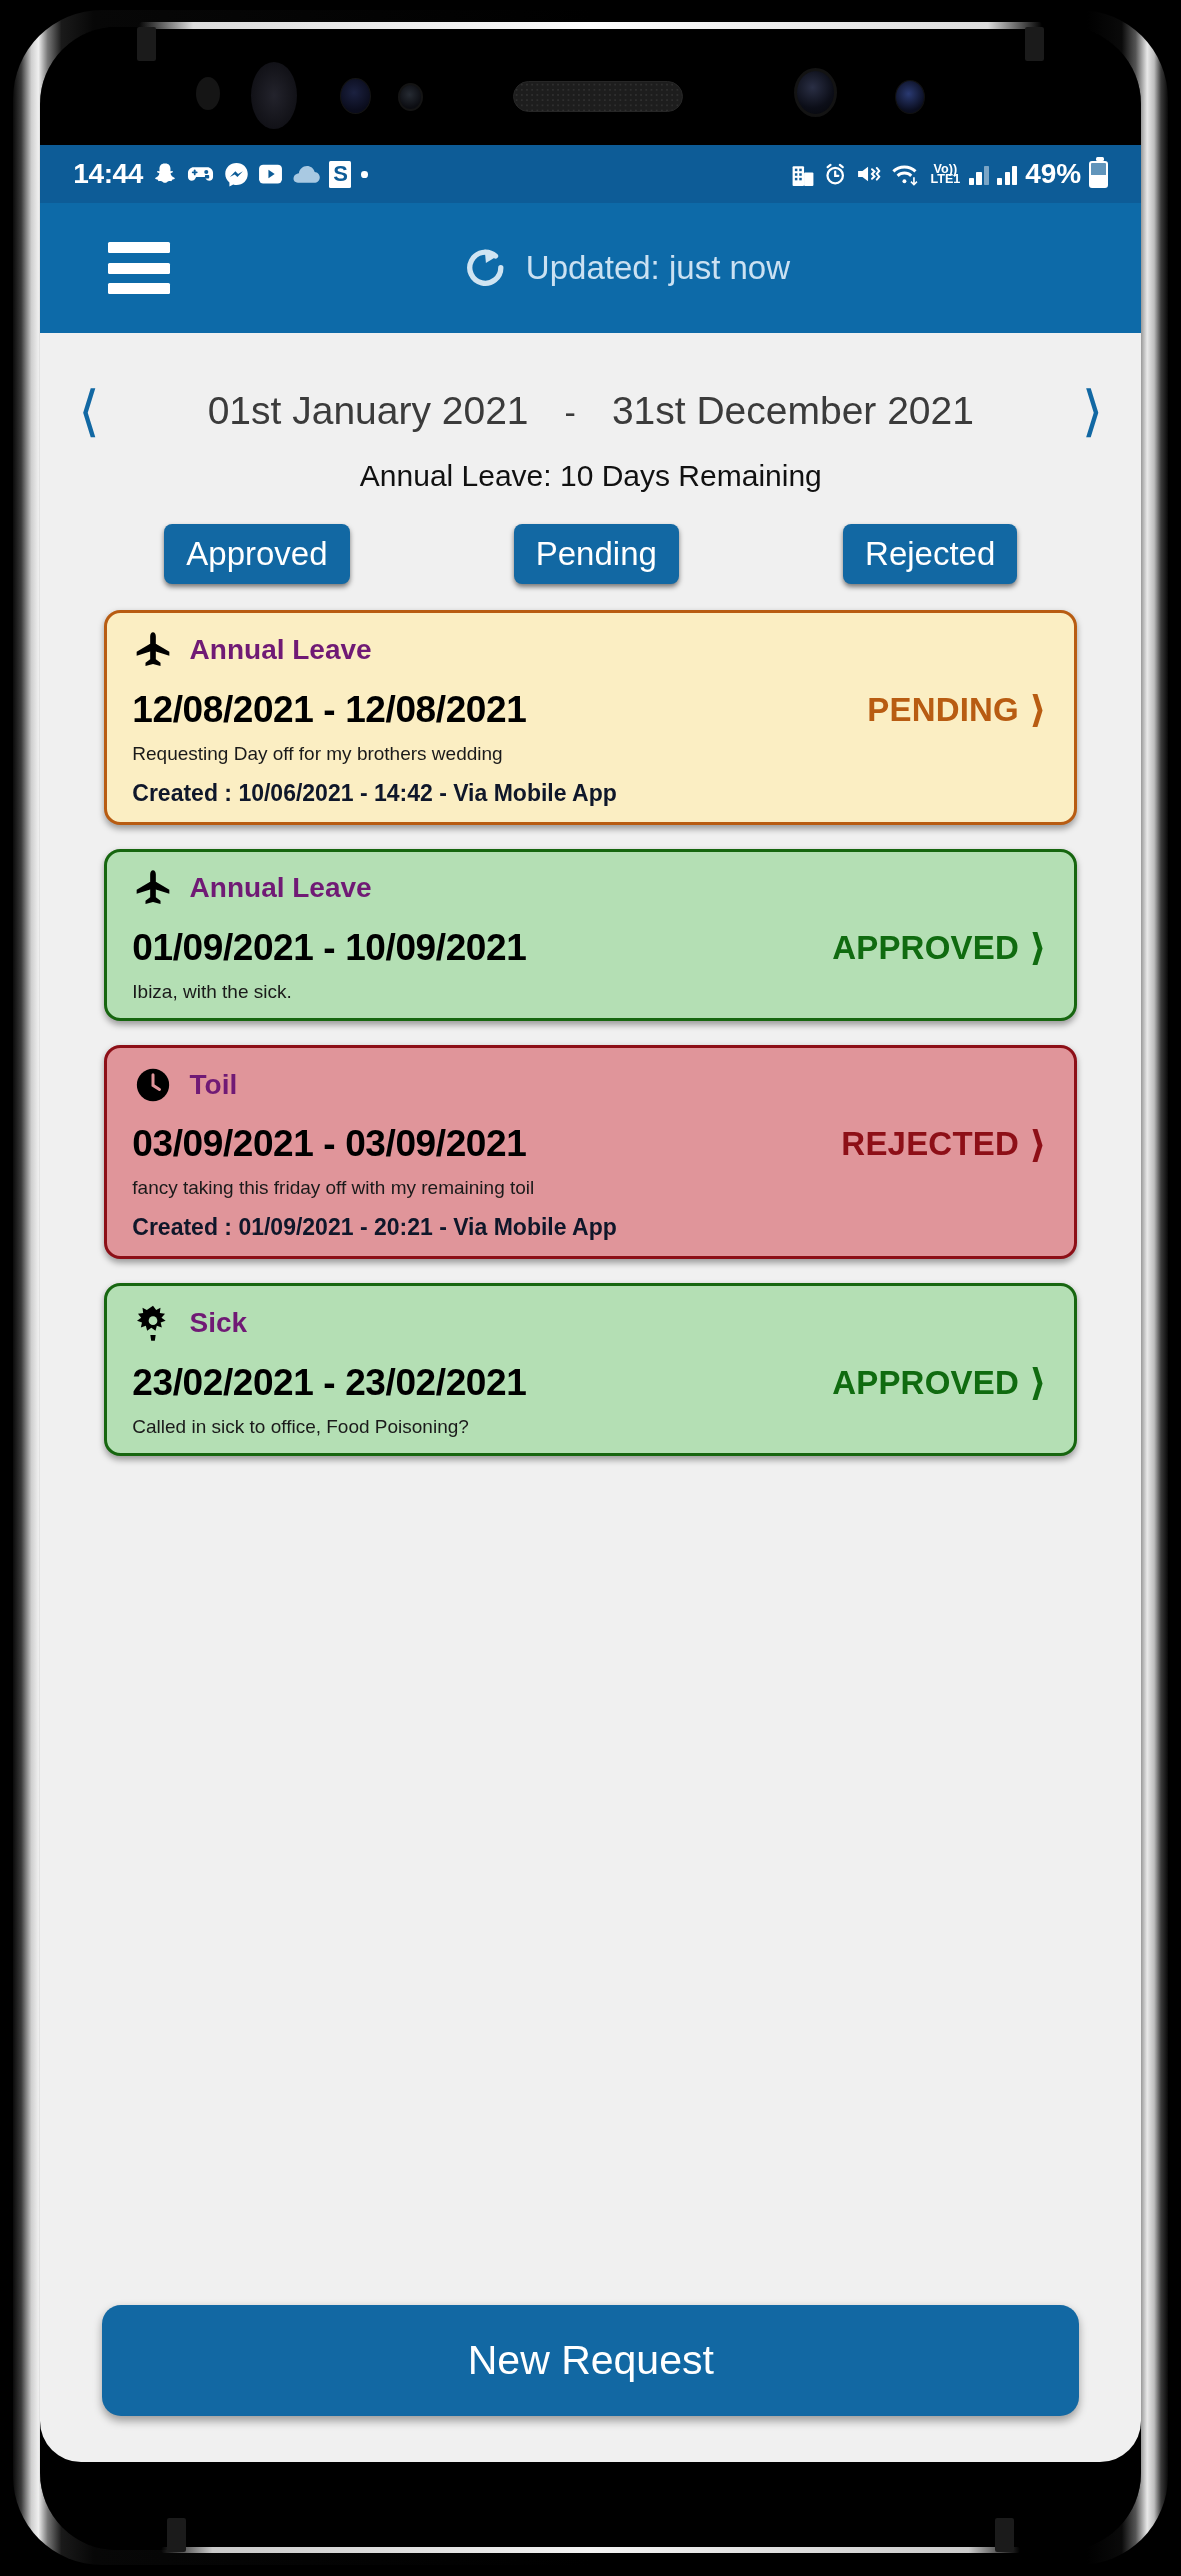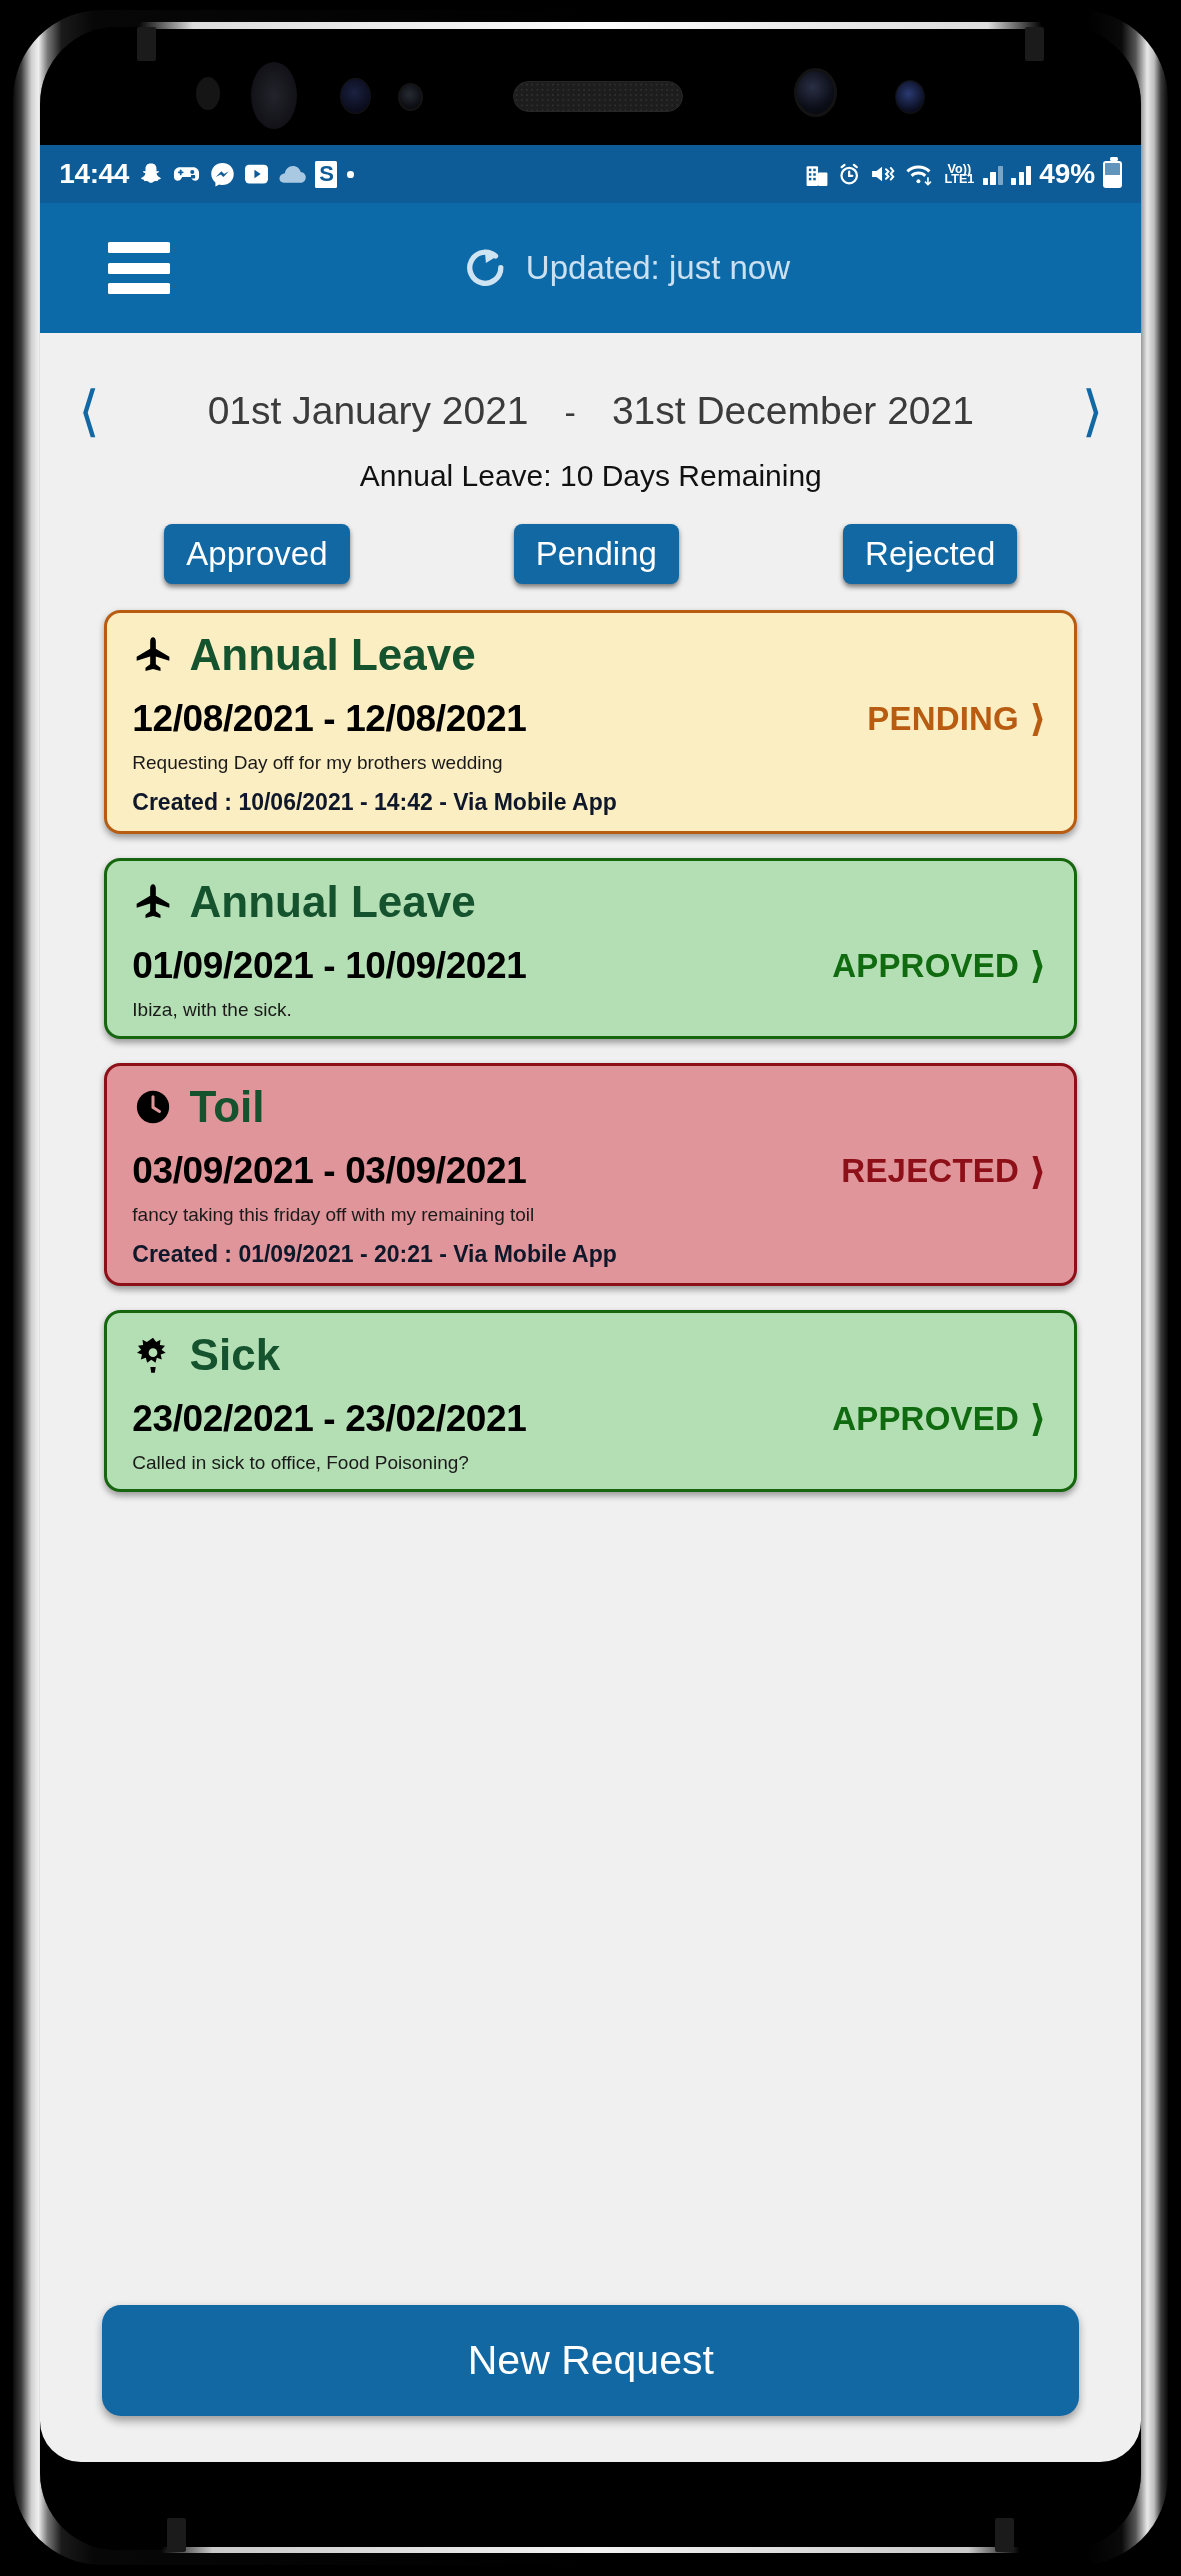--- a/index.html
+++ b/index.html
@@ -61,21 +61,21 @@
     background:#000; overflow:hidden;
   }
   .screen-content{
     position:absolute; left:0; top:0; width:1101px; height:2317px;
   }
 
   
   .statusbar{
     position:absolute; left:0; top:0; width:1101px; height:58px;
     background:#0d5c97; color:#fff;
-    display:flex; align-items:center; padding:0 19px;
+    display:flex; align-items:center; padding:0 33px;
     font-size:27px; font-weight:600;
   }
   .sb-left{ display:flex; align-items:center; gap:9.6px; }
   .sb-time{ font-size:28px; letter-spacing:-0.4px; }
   .sb-right{ margin-left:auto; display:flex; align-items:center; gap:8.1px; }
   .sb-ico{ display:inline-flex; align-items:center; justify-content:center; }
   .sb-sbadge{
     background:#fff; color:#0d5c97; font-weight:bold; font-size:22px;
     width:22px; height:27px; display:flex; align-items:center; justify-content:center;
     border-radius:1.5px;
@@ -149,21 +149,21 @@
     border-radius:16.3px; border:3px solid #000; padding:16.3px 25px 15px 25px;
     box-shadow:0 3.7px 6.7px rgba(0,0,0,.35);
     cursor:pointer;
   }
   .card.pending{ background:#fbeec3; border-color:#b85c12; }
   .card.approved{ background:#b4dfb4; border-color:#16660f; }
   .card.rejected{ background:#e0959a; border-color:#8d0f17; }
 
   .card-type{ display:flex; align-items:center; gap:16.3px; margin-bottom:18px; }
   .type-icon{ width:41px; height:41px; display:flex; align-items:center; justify-content:center; color:#000; }
-  .type-name{ font-size:44px; font-weight:bold; color:#14532d; }
+  .type-name{ font-size:28px; font-weight:bold; color:#701a75; }
 
   .card-mid{ display:flex; align-items:center; justify-content:space-between; }
   .card-dates{ font-size:37px; font-weight:bold; color:#000; letter-spacing:-0.4px; }
   .status-wrap{ display:flex; align-items:center; gap:10.4px; padding-right:3px; }
   .status-text{ font-size:33px; font-weight:bold; letter-spacing:0.2px; }
   .status-arrow{ font-size:37px; font-weight:bold; line-height:1; font-family:"DejaVu Sans", sans-serif; }
   .pending .status-text,.pending .status-arrow{ color:#b85c12; }
   .approved .status-text,.approved .status-arrow{ color:#106b10; }
   .rejected .status-text,.rejected .status-arrow{ color:#8d0f17; }
 

